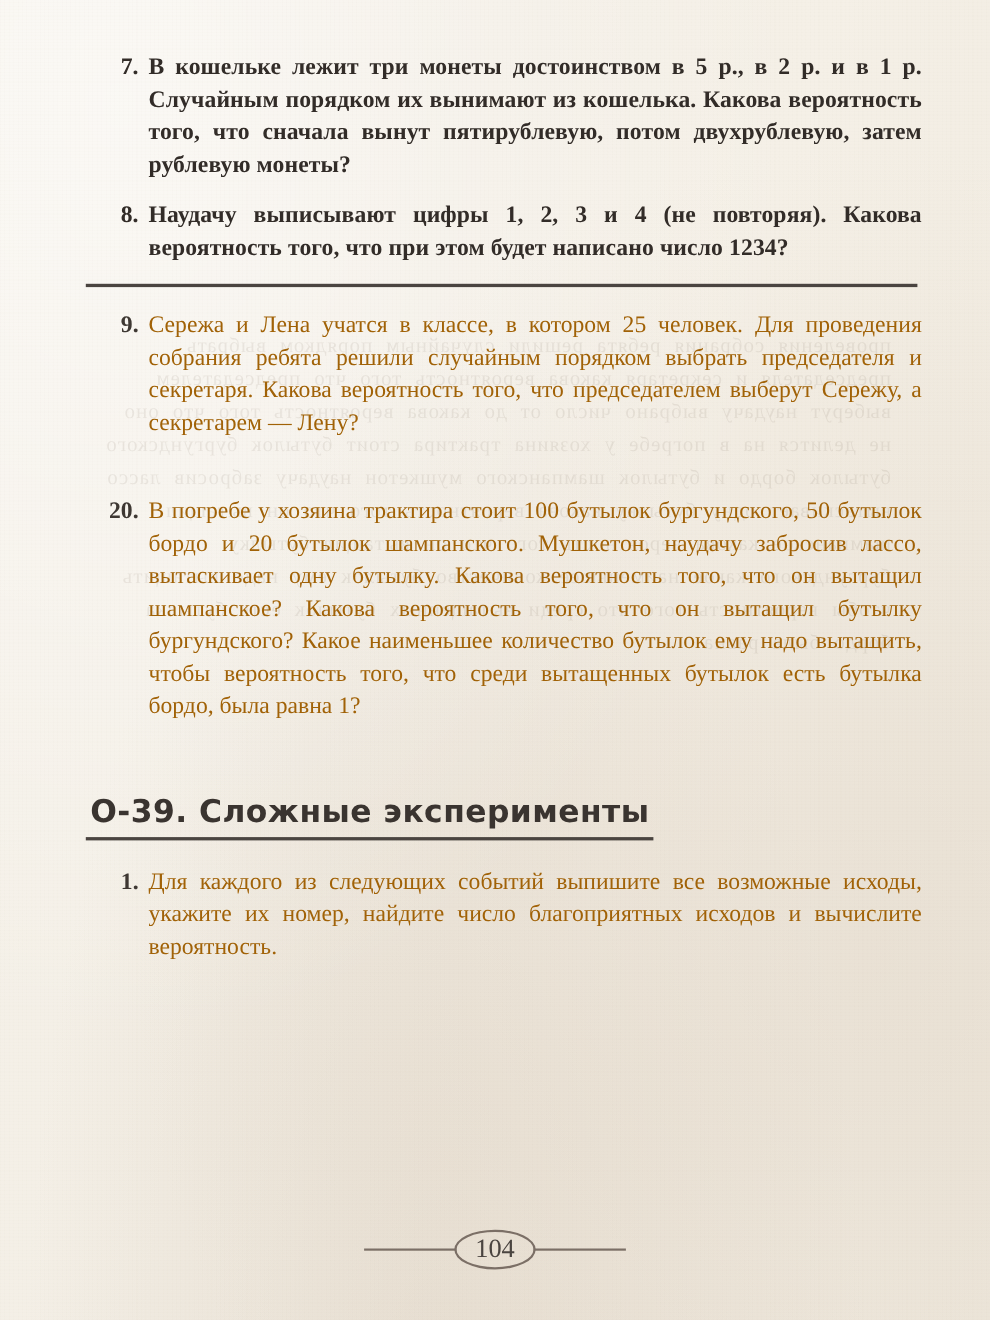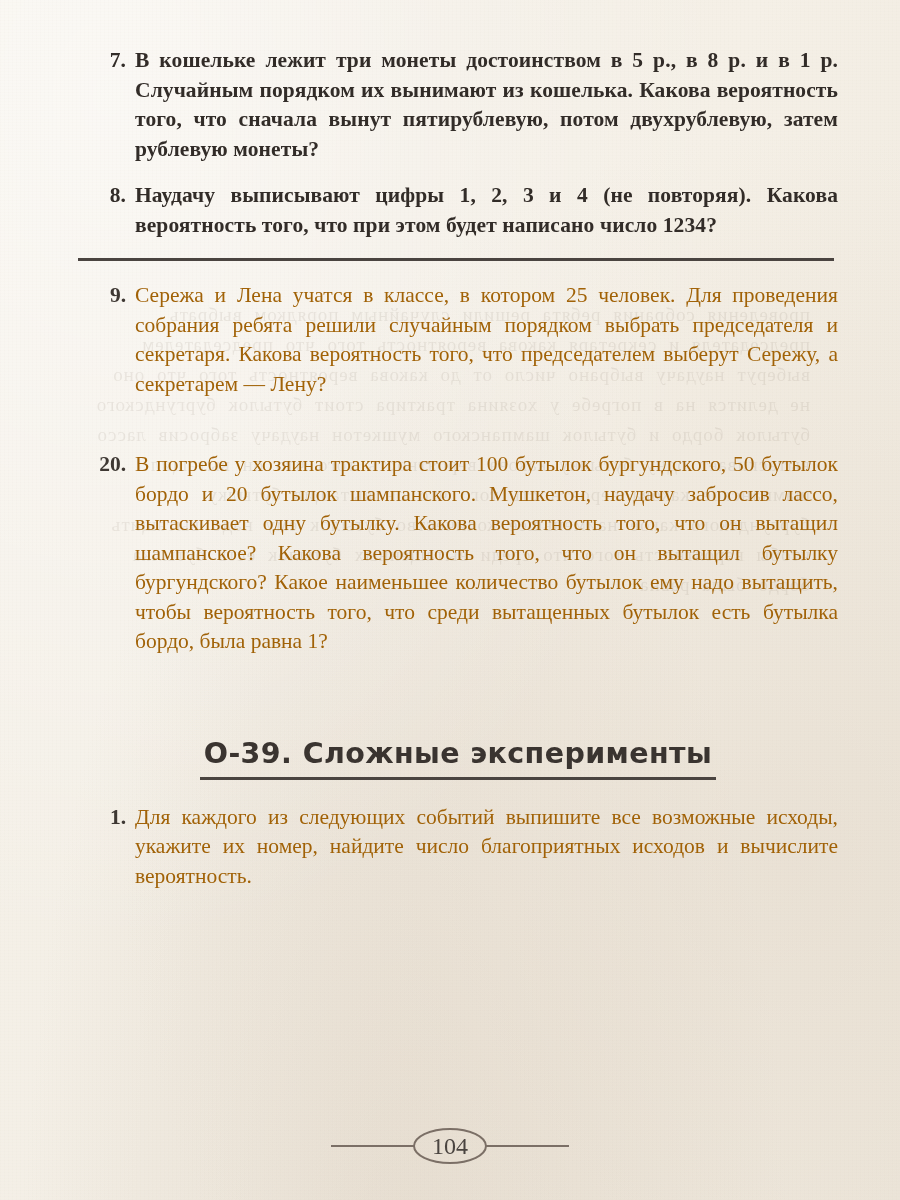--- a/index.html
+++ b/index.html
@@ -107,22 +107,21 @@
 
   
   .block-rule {
     height: 0;
     border-top: 3px solid #4a4440;
     margin: 18px 4px 20px 0;
   }
 
   
   .section-head {
-    margin: 46px 0 6px 0;
-    text-align: center;
+    margin: 30px 0 6px 0;
   }
   .section-head-inner {
     display: inline-block;
     font-family: "DejaVu Sans", "Liberation Sans", sans-serif;
     font-weight: bold;
     font-size: 28.5px;
     letter-spacing: 0.4px;
     color: #3a3430;
     padding: 0 4px 7px 4px;
     border-bottom: 3px solid #4a4440;
@@ -150,39 +149,39 @@
     height: 36px;
     border: 2px solid #7b6f66;
     border-radius: 50% / 50%;
     display: flex;
     align-items: center;
     justify-content: center;
     font-family: "Liberation Serif", "DejaVu Serif", serif;
     font-size: 24px;
     color: #4a4440;
     background: transparent;
-    margin: 8px -2px;
+    margin: 18px -2px;
     padding: 0 10px;
     box-sizing: border-box;
   }
 </style>
 </head>
 <body>
 
 <div class="paper-texture"></div>
 <div class="paper-grain"></div>
 <div class="bleed-through">проведения собрания ребята решили случайным порядком выбрать председателя и секретаря какова вероятность того что председателем выберут наудачу выбрано число от до какова вероятность того что оно не делится на в погребе у хозяина трактира стоит бутылок бургундского бутылок бордо и бутылок шампанского мушкетон наудачу забросив лассо вытаскивает одну бутылку какова вероятность того что он вытащил шампанское какова вероятность того что он вытащил бутылку бургундского какое наименьшее количество бутылок ему надо вытащить чтобы вероятность того что среди вытащенных бутылок есть бутылка бордо была равна</div>
 
 <div class="page">
 
   <div class="ex-list">
 
     <div class="ex-item ink-heavy">
       <div class="ex-num">7.</div>
-      <div class="ex-body">В кошельке лежит три монеты достоинством в 5 р., в 8 р. и в 1 р. Случайным порядком их вынимают из кошелька. Какова вероятность того, что сначала вынут пятирублевую, потом двухрублевую, затем рублевую монеты?</div>
+      <div class="ex-body">В кошельке лежит три монеты достоинством в 5 р., в 2 р. и в 1 р. Случайным порядком их вынимают из кошелька. Какова вероятность того, что сначала вынут пятирублевую, потом двухрублевую, затем рублевую монеты?</div>
     </div>
 
     <div class="gap-md"></div>
 
     <div class="ex-item ink-heavy">
       <div class="ex-num">8.</div>
       <div class="ex-body">Наудачу выписывают цифры 1, 2, 3 и 4 (не повторяя). Какова вероятность того, что при этом будет написано число 1234?</div>
     </div>
 
     <div class="block-rule"></div>

